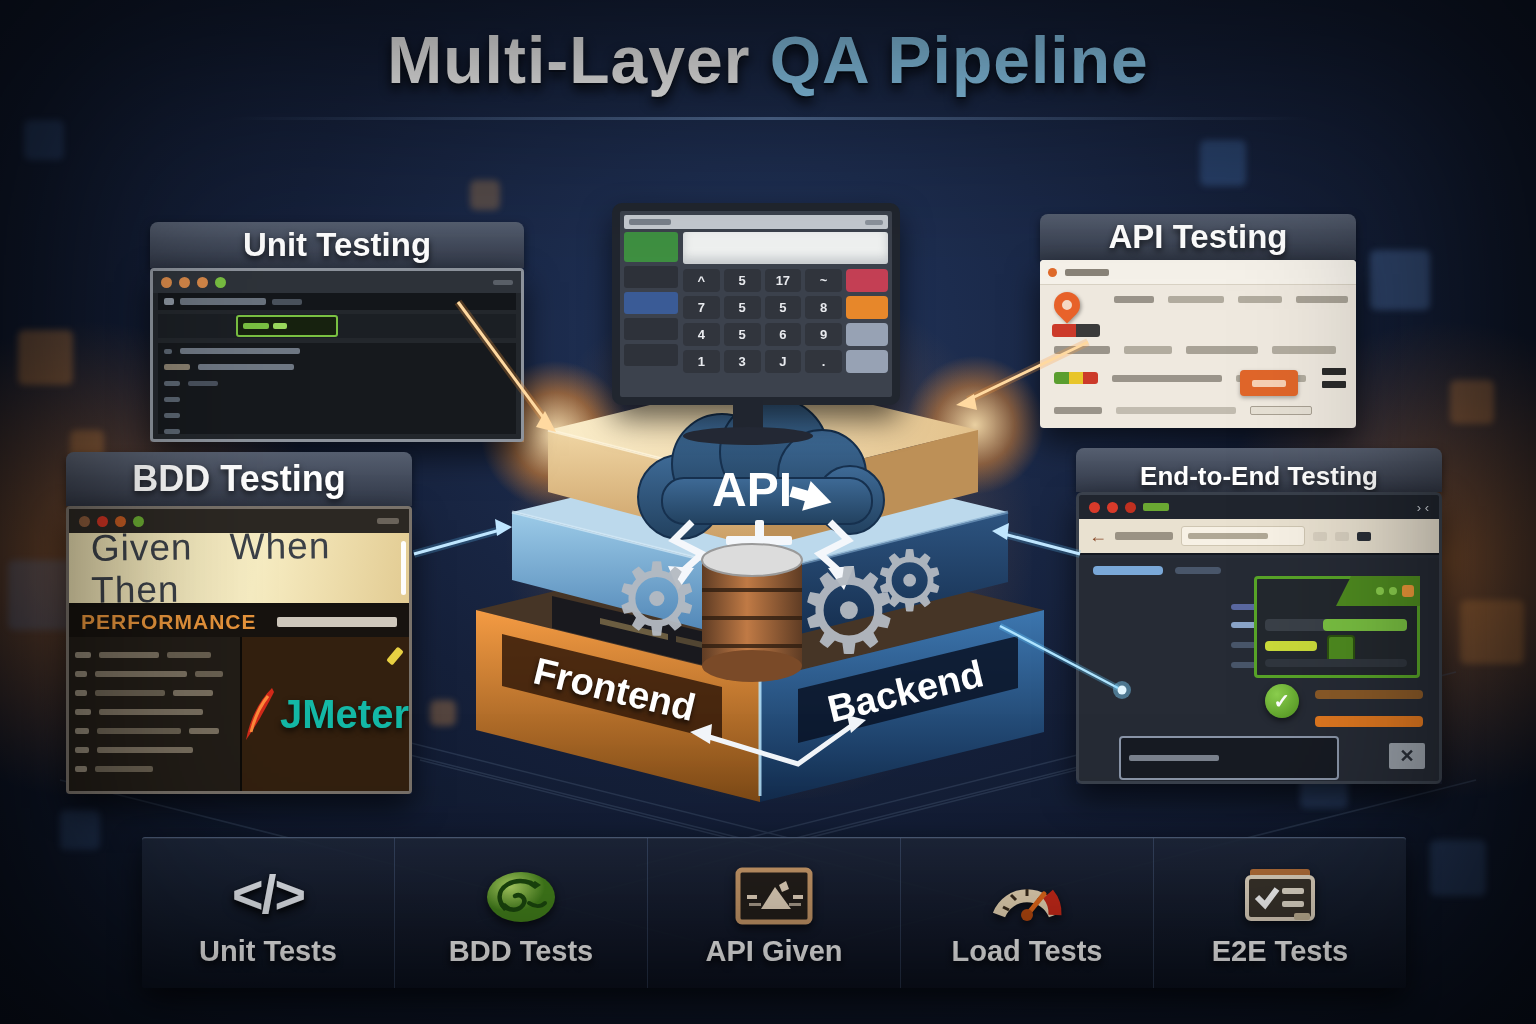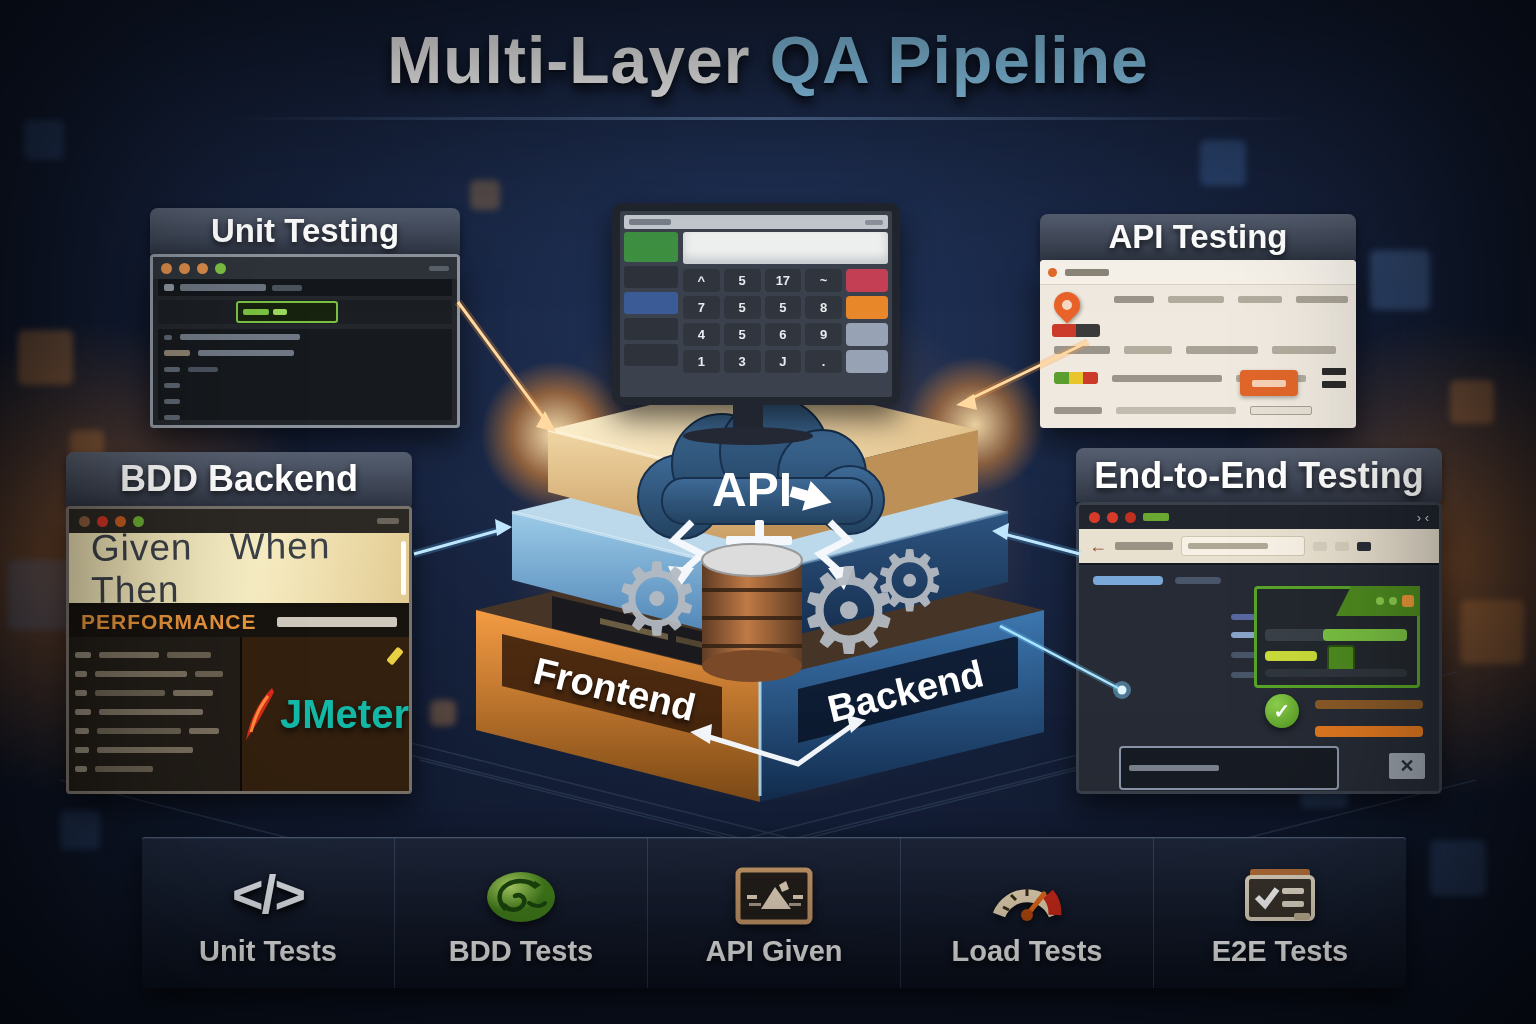--- a/index.html
+++ b/index.html
@@ -323,21 +323,21 @@
           <div class="key">J</div>
           <div class="key">.</div>
           <div class="key sp"></div>
         </div>
       </div>
     </div>
   </div>
   <div class="m-neck"></div>
   <div class="m-base"></div>
 
-  <div class="panel" style="left:150px;top:208px;width:310px;">
+  <div class="panel" style="left:150px;top:222px;width:374px;">
     <div class="p-head" style="height:46px;line-height:46px;font-size:33px;">
       <span>Unit Testing</span>
     </div>
     <div class="p-body">
       <div class="u-win">
         <div class="u-title">
           <span class="dots">
             <i class="dot" style="background:#d98a4a;"></i>
               <i class="dot" style="background:#d98a4a;"></i>
             <i class="dot" style="background:#d98a4a;"></i>
@@ -431,21 +431,21 @@
           <span class="bar" style="width:48px;height:7px;background:#9a948a;"></span>
           <span class="bar" style="width:120px;height:7px;background:#c2bcb0;"></span>
           <span class="bar" style="width:60px;height:7px;border:1px solid #a8a092;background:#e6e0d4;"></span>
         </div>
       </div>
     </div>
   </div>
 
   <div class="panel" style="left:66px;top:452px;width:346px;">
     <div class="p-head" style="height:54px;line-height:54px;font-size:36px;">
-      <span>BDD Backend</span>
+      <span>BDD Testing</span>
     </div>
     <div class="p-body">
       <div class="b-win">
         <div class="b-title">
           <span class="dots">
             <i class="dot" style="background:#8a5a3a;"></i>
               <i class="dot" style="background:#cc3322;"></i>
             <i class="dot" style="background:#c05a22;"></i>
               <i class="dot" style="background:#6aa832;"></i>
           </span>
@@ -501,21 +501,21 @@
             </svg>
             <span class="jmeter">JMeter</span>
             <span class="jm-pencil"></span>
           </div>
         </div>
       </div>
     </div>
   </div>
 
   <div class="panel" style="left:1076px;top:448px;width:366px;">
-    <div class="p-head" style="height:54px;line-height:56px;font-size:36px;">
+    <div class="p-head" style="height:44px;line-height:56px;font-size:26px;">
       <span>End-to-End Testing</span>
     </div>
     <div class="p-body">
       <div class="e-win">
         <div class="e-title">
           <i class="dot" style="background:#d83a2a;"></i>
             <i class="dot" style="background:#d83a2a;"></i>
             <i class="dot" style="background:#c03020;"></i>
           <span class="bar" style="width:26px;height:8px;background:#6aa832;"></span>
           <span style="flex:1;"></span>

